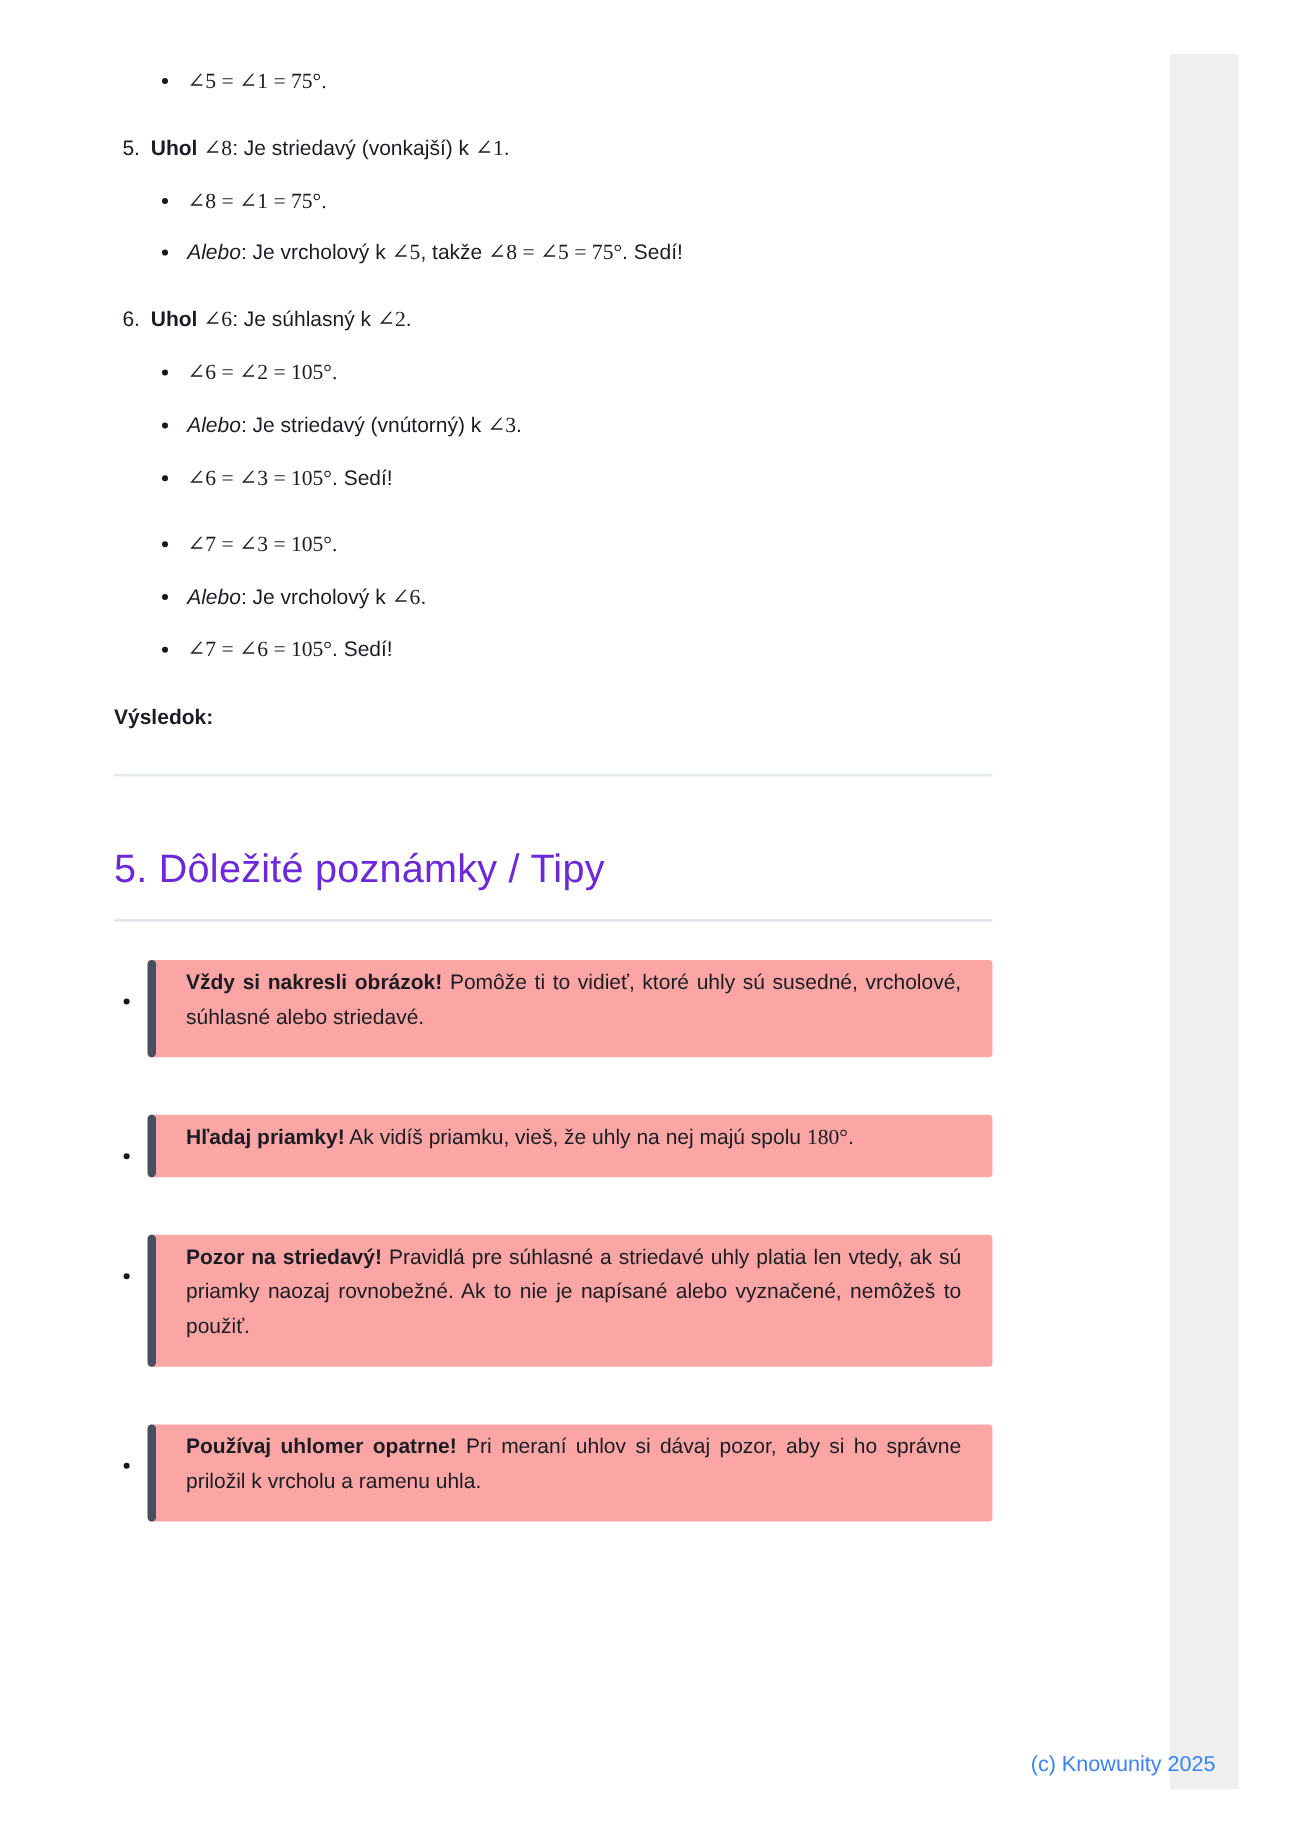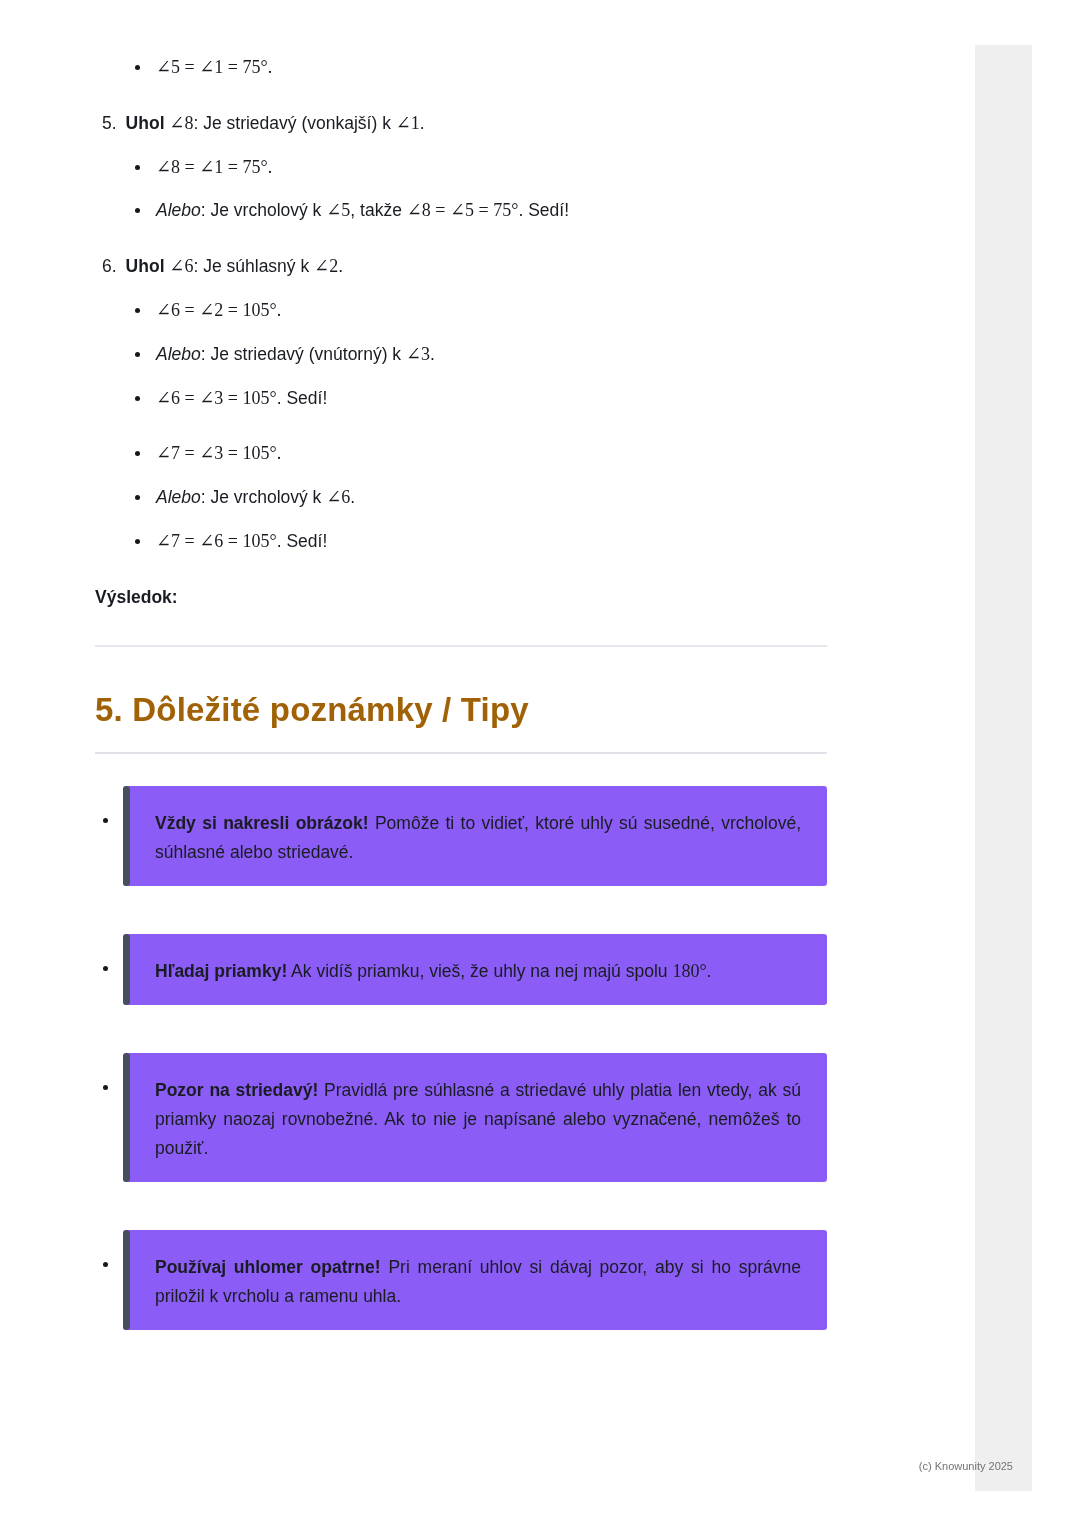--- a/index.html
+++ b/index.html
@@ -46,62 +46,62 @@
 
   .result-label { margin-top:27px; font-weight:bold; }
   .result-line { margin-top:30px; }
   .result-line .seg { margin-right:17px; }
 
   .content-divider {
     margin-top:34px;
     height:2px; background:#e4e7eb; border:none; width:100%;
   }
   .section-heading {
-    margin-top:42px;
+    margin-top:56px;
     font-size:33px;
-    font-weight:bold;
-    color:#a16207;
+    font-weight:normal;
+    color:#6d28d9;
     letter-spacing:0.2px;
     line-height:1.25;
   }
   .heading-divider {
     margin-top:22px;
     height:2px; background:#dfe3e8; border:none; width:100%;
   }
 
   .tips { margin-top:32px; }
   .tip-row { display:flex; align-items:flex-start; margin-bottom:48px; }
   .tip-row:last-child { margin-bottom:0; }
   .tip-dot {
     width:5px; height:5px; border-radius:50%;
     background:#16181d; flex-shrink:0;
     margin:32px 15px 0 8px;
   }
   .tip-box {
     position:relative;
     flex:1;
-    background:#8b5cf6;
+    background:#fca5a5;
     border-radius:3px;
-    padding:23px 26px 19px 32px;
+    padding:4px 26px 19px 32px;
     line-height:1.65;
   }
   .accent-bar {
     position:absolute;
     left:0; top:0; bottom:0;
     width:7px;
     background:#454f5e;
     border-radius:4px;
   }
   .tip-text { display:block; text-align:justify; }
 
   .footer-credit {
     position:absolute;
     top:1460px; right:67px;
-    font-size:11px;
-    color:#737373;
+    font-size:18px;
+    color:#3b82f6;
     z-index:3;
   }
 </style>
 </head>
 <body>
 
 <div class="scroll-strip"></div>
 
 <div class="content">
 

